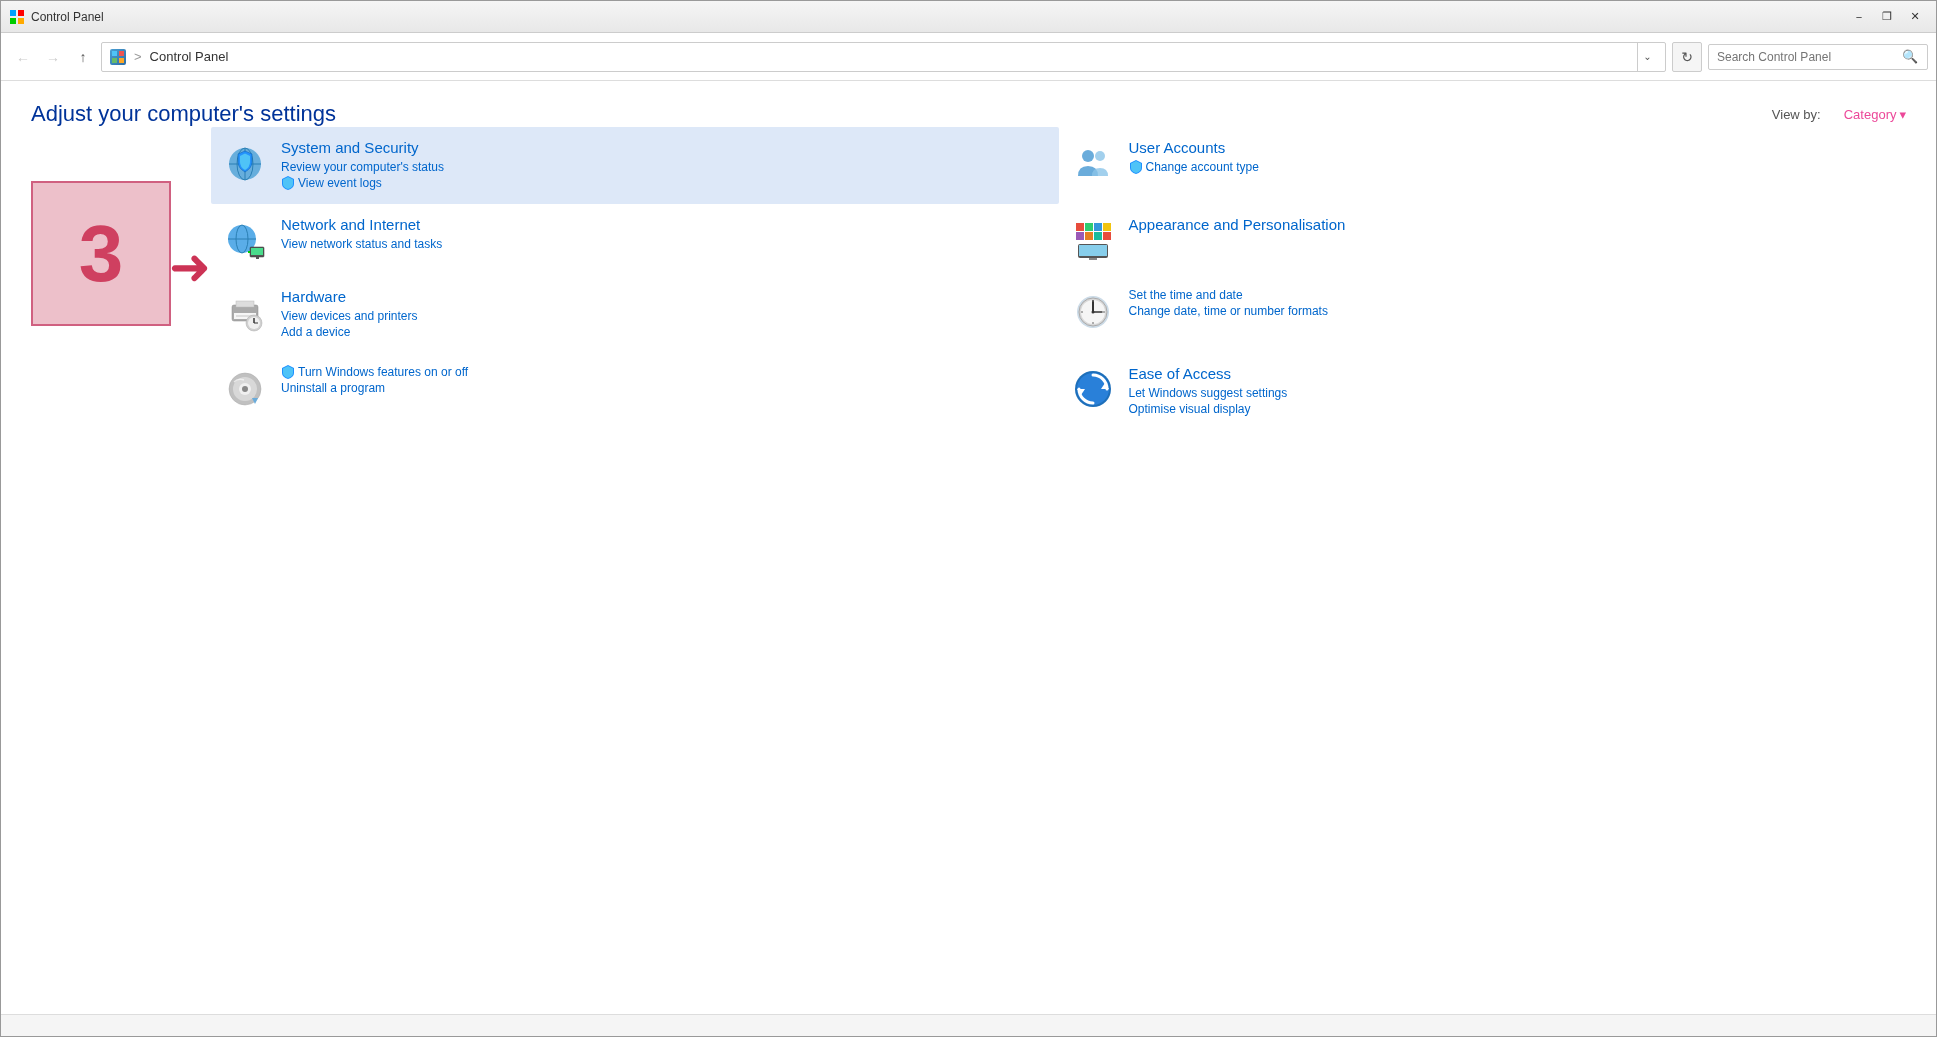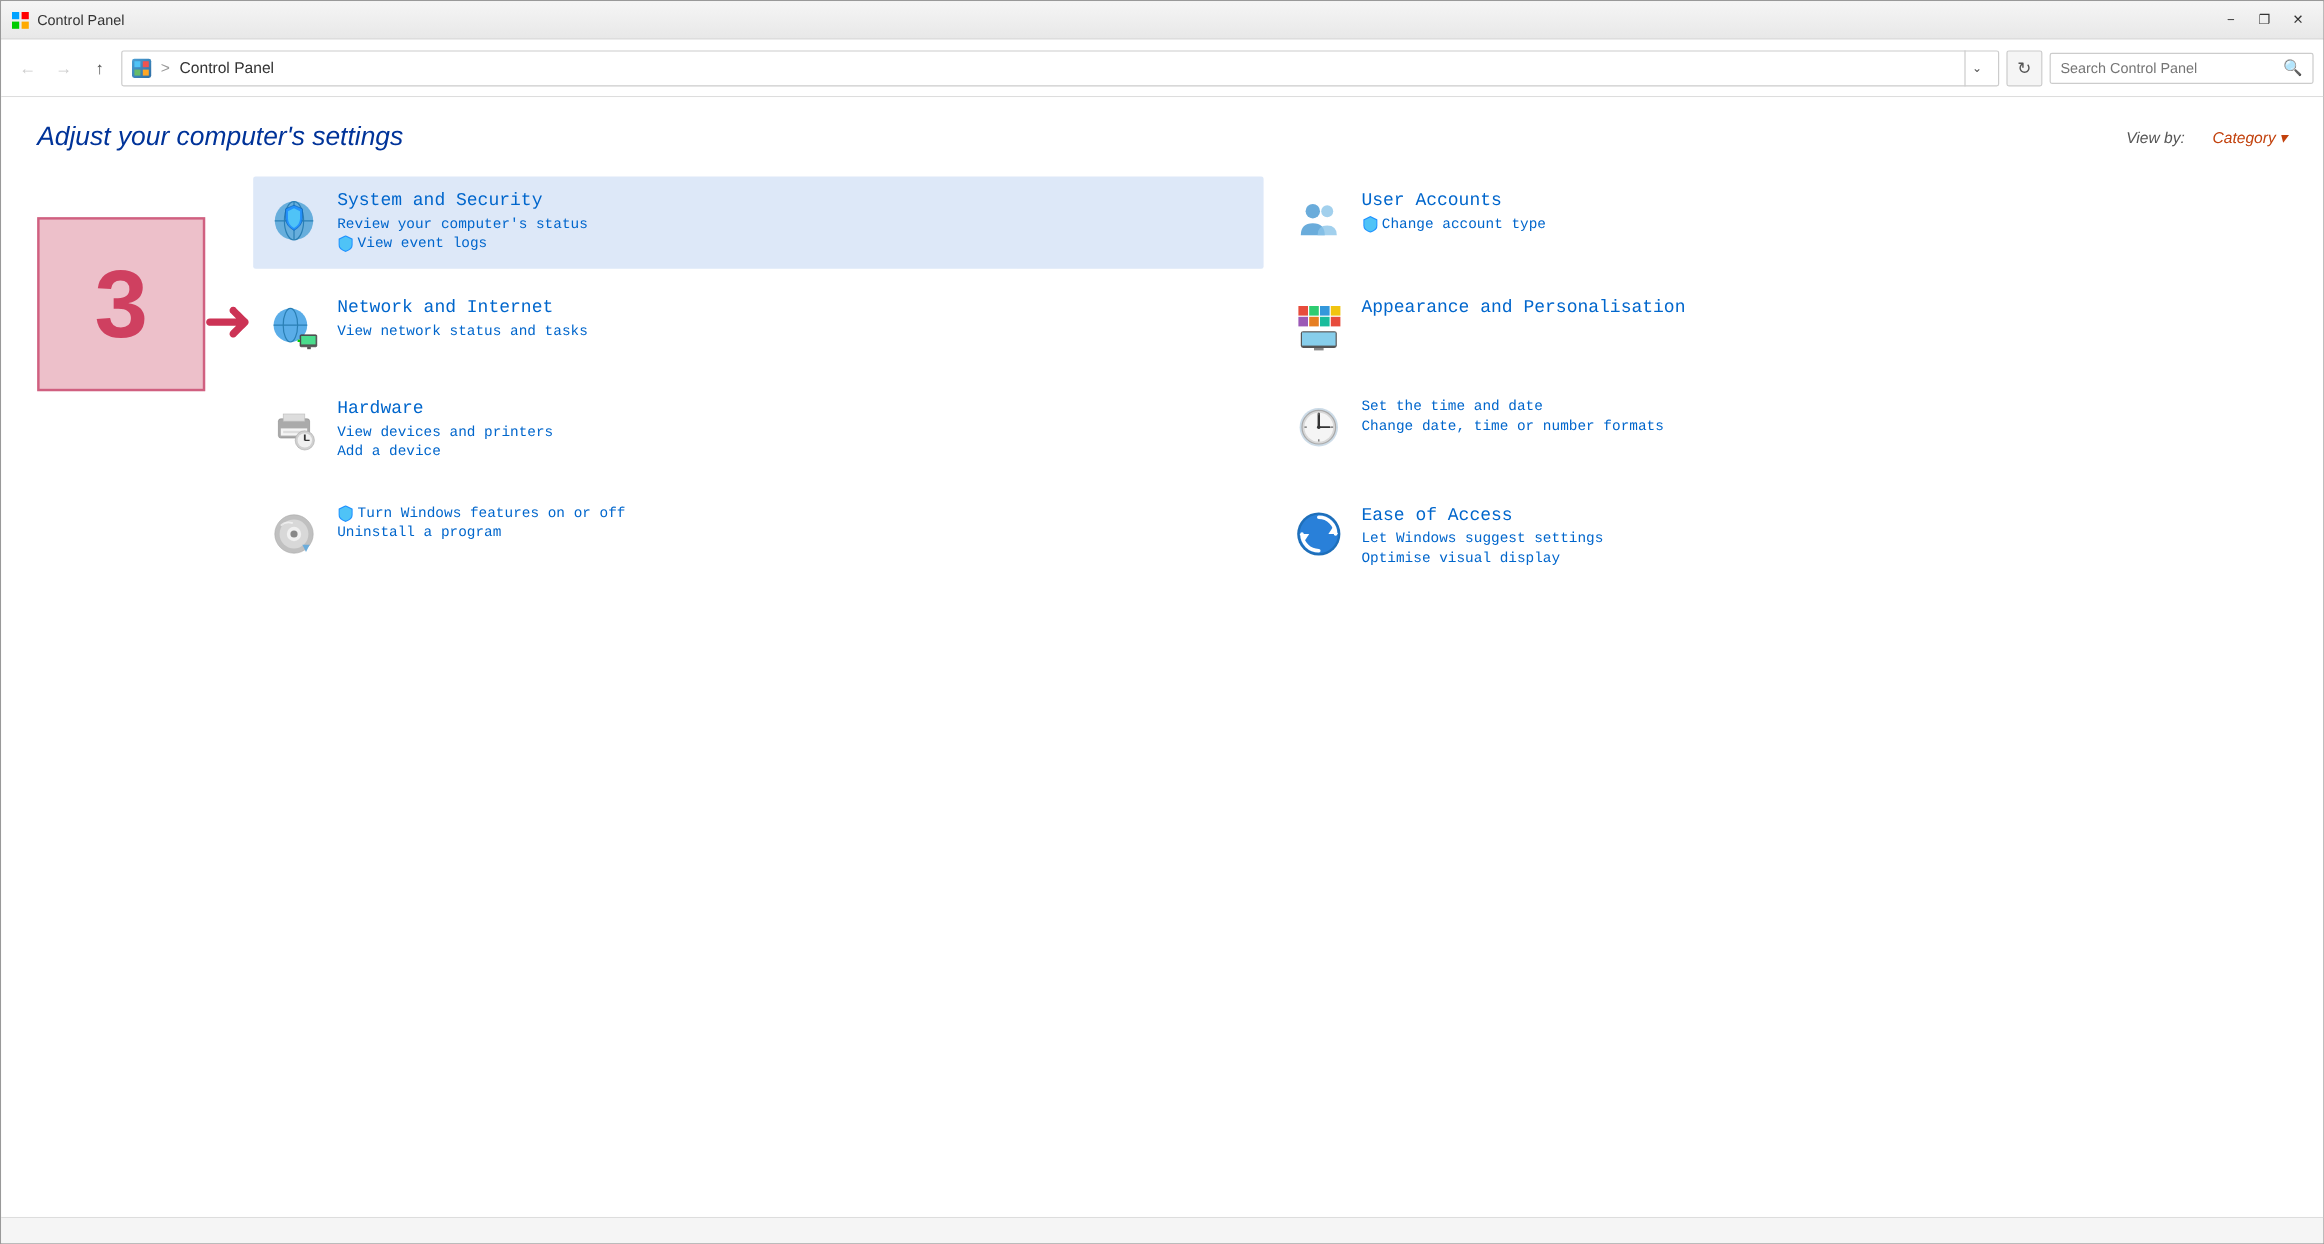--- a/index.html
+++ b/index.html
@@ -191,42 +191,40 @@
       background: #fff;
       padding: 20px 30px;
       overflow: hidden;
       position: relative;
     }
 
     .page-header {
       display: flex;
       justify-content: space-between;
       align-items: center;
-      margin-bottom: 20px;
-      font-style: italic;
     }
 
     .page-title {
       font-size: 22px;
       font-weight: 300;
       color: #003399;
     }
 
     .view-by {
       display: flex;
       align-items: center;
       gap: 23px;
       font-size: 13px;
       color: #333;
     }
 
     .view-by-label { color: #555; }
 
     .view-by-value {
-      color: #c2410c;
+      color: #ec4899;
       cursor: pointer;
       display: flex;
       align-items: center;
       gap: 3px;
     }
 
     
     .annotation {
       position: absolute;
       left: 30px;
@@ -254,23 +252,22 @@
       top: 157px;
       font-size: 50px;
       color: #cc3355;
       z-index: 10;
     }
 
     
     .categories {
       display: grid;
       grid-template-columns: 1fr 1fr;
-      gap: 12px;
+      gap: 0;
       margin-left: 0;
-      font-family: Liberation Mono, monospace;
     }
 
     .category-item {
       display: flex;
       align-items: flex-start;
       padding: 12px 10px;
       cursor: pointer;
       border-radius: 2px;
     }
     .category-item.highlighted { background: #dde8f8; }

